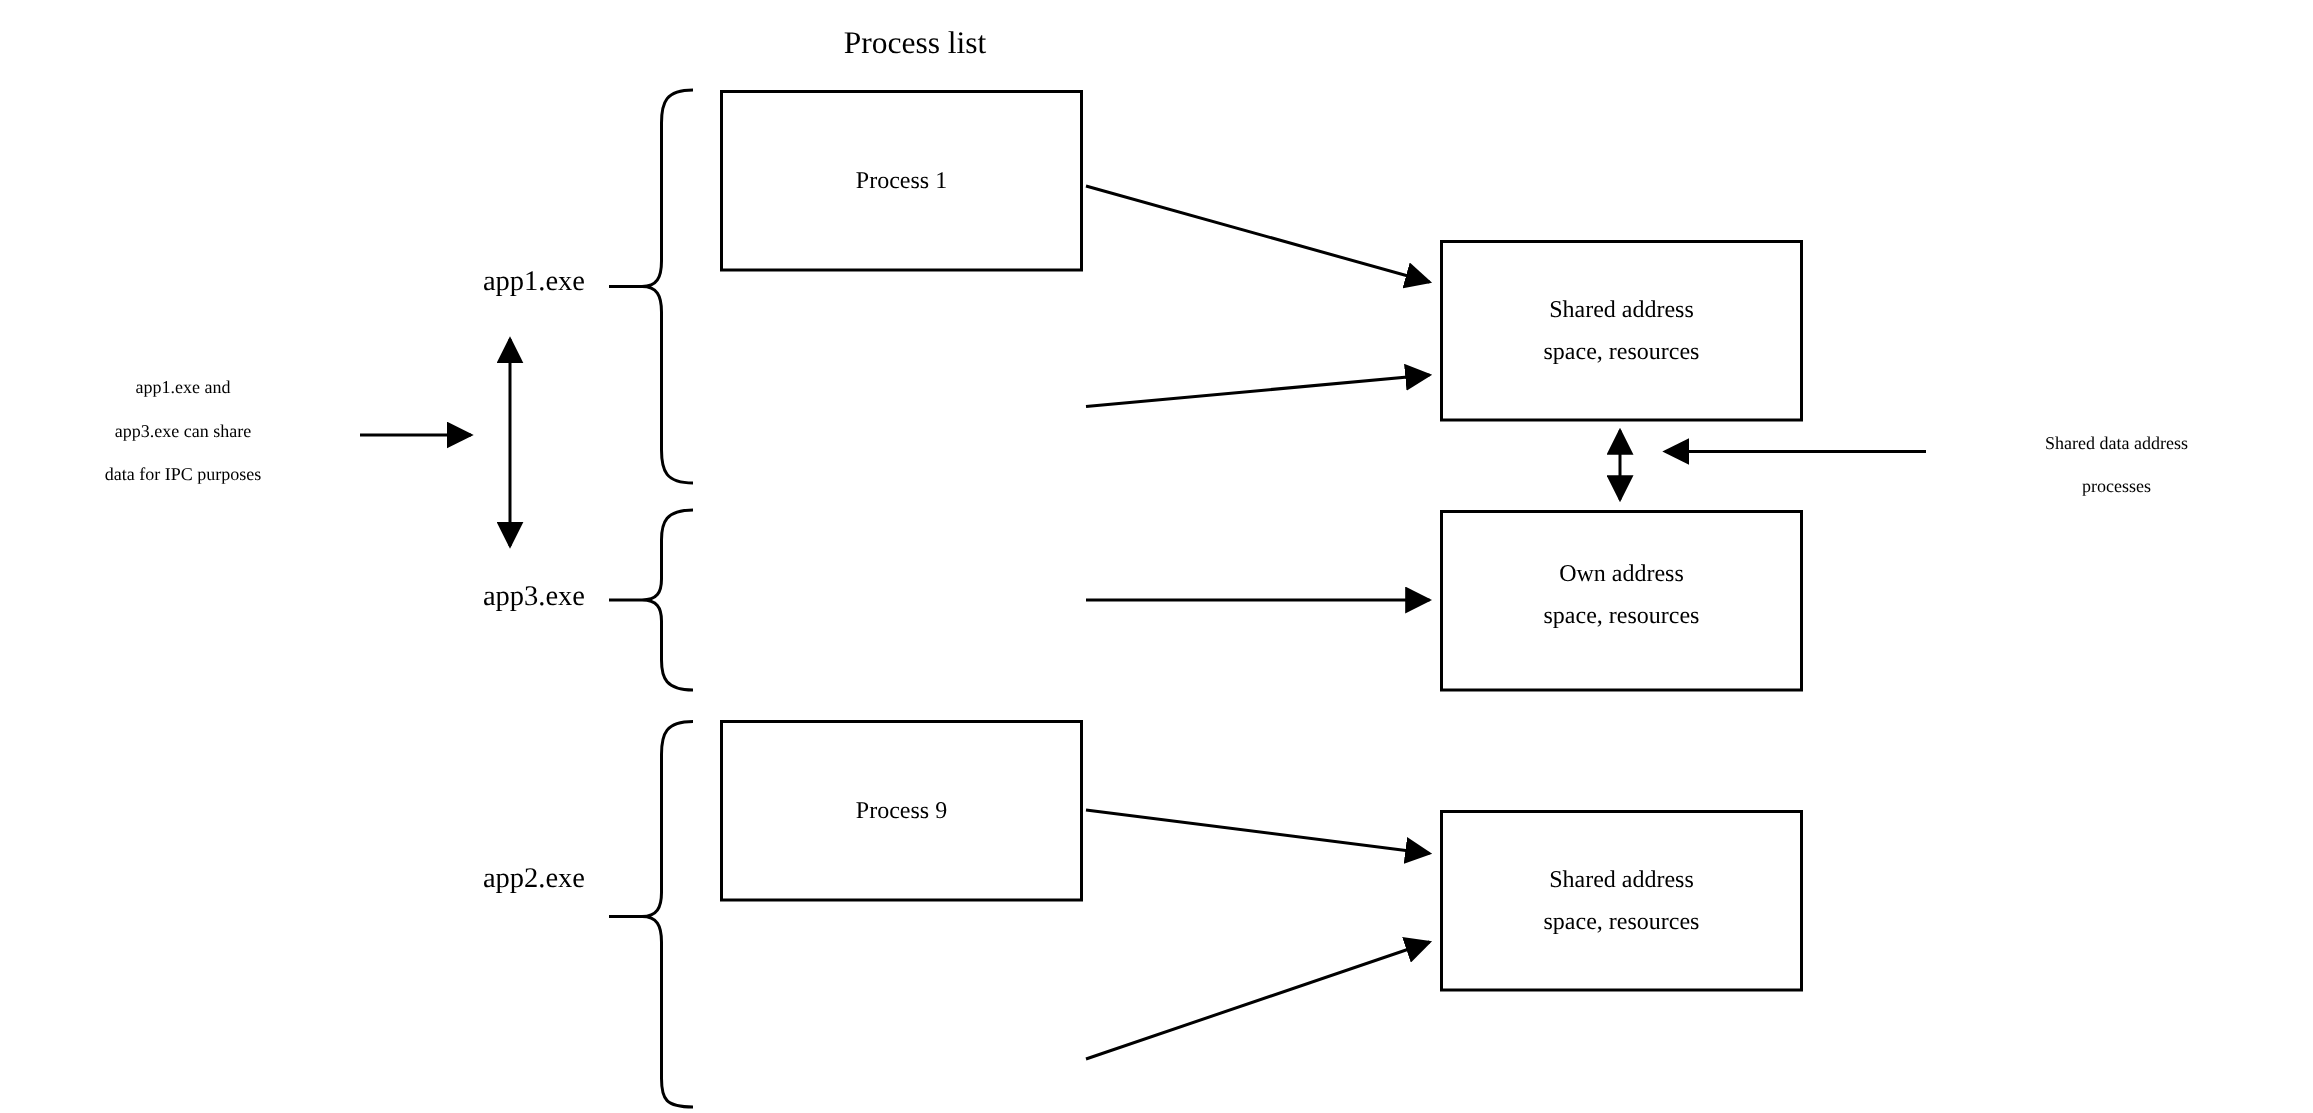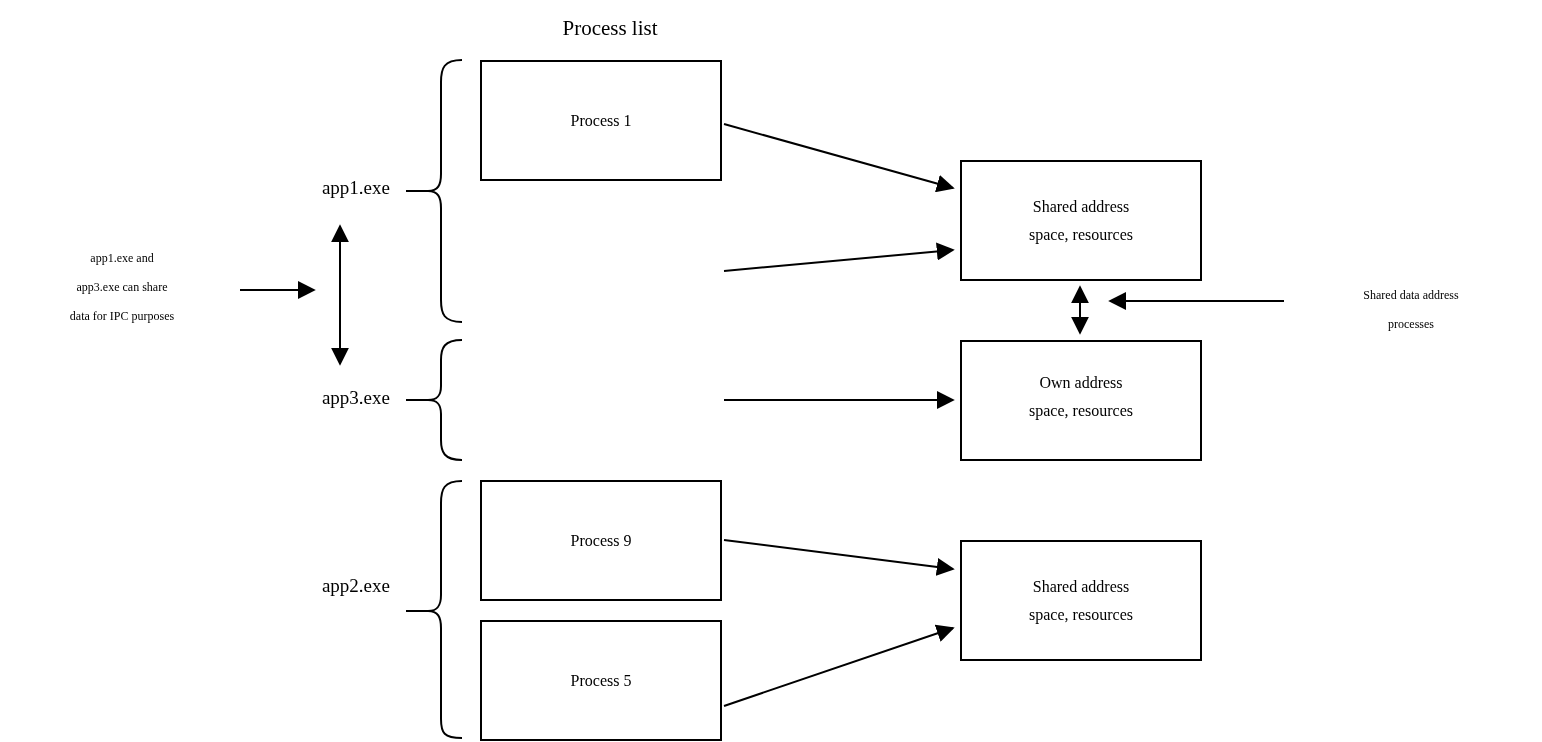--- a/index.html
+++ b/index.html
@@ -94,23 +94,20 @@
   </svg>
 
   <div class="diagram-title">Process list</div>
 
   <div class="box process-box" style="top:60px">
     <span>Process 1</span>
   </div>
   <div class="box process-box" style="top:480px">
     <span>Process 9</span>
   </div>
-  <div class="box process-box" style="top:620px">
-    <span>Process 5</span>
-  </div>
 
   <div class="box resource-box" style="top:160px">
     <span>Shared address
 space, resources</span>
   </div>
   <div class="box resource-box own" style="top:340px">
     <span>Own address
 space, resources</span>
   </div>
   <div class="box resource-box" style="top:540px">

